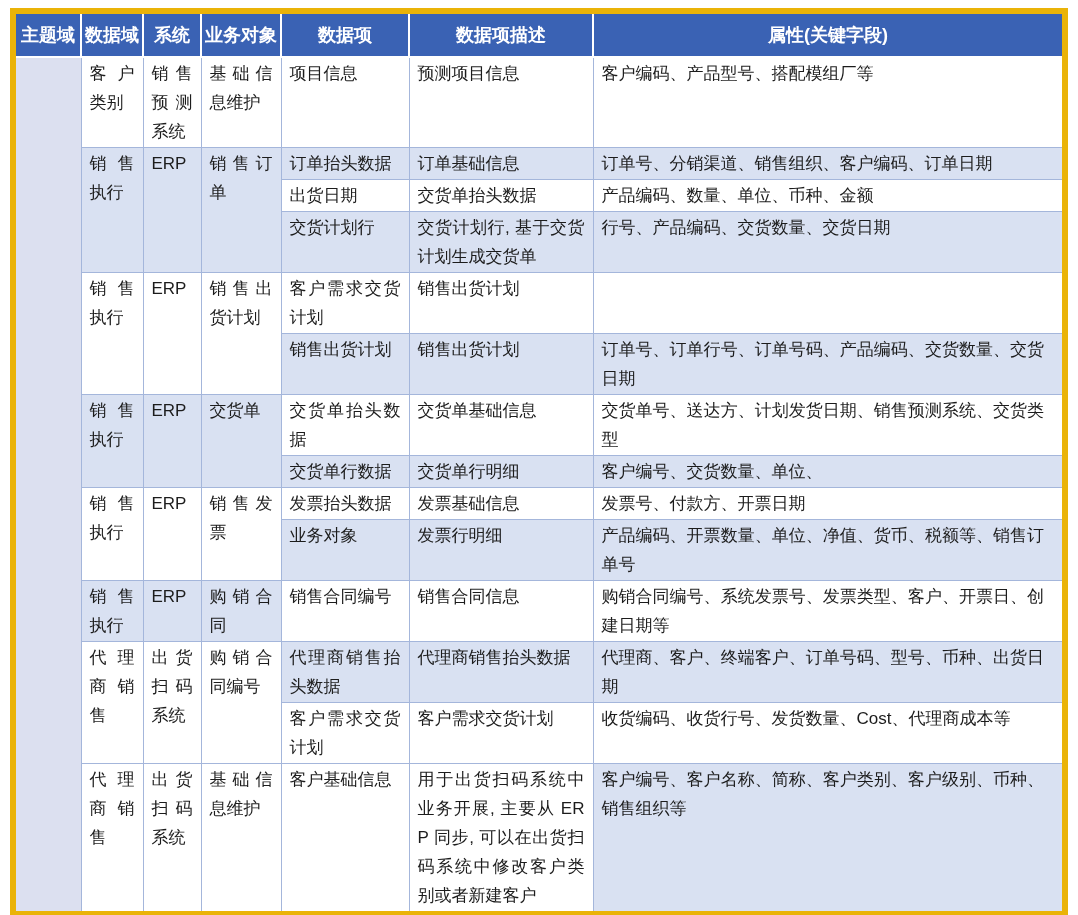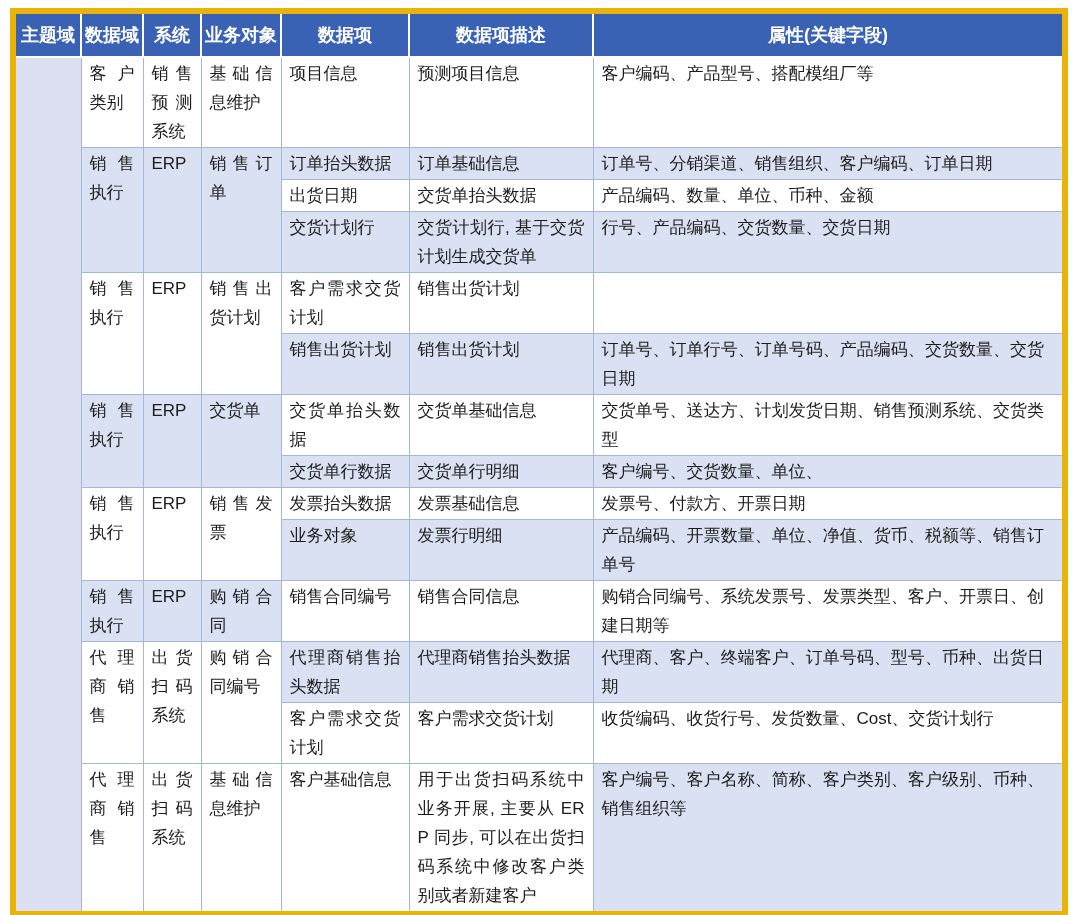--- a/index.html
+++ b/index.html
@@ -136,21 +136,21 @@
       <td rowspan="2">代理商销售</td>
       <td rowspan="2">出货扫码系统</td>
       <td rowspan="2">购销合同编号</td>
       <td class="shade">代理商销售抬头数据</td>
       <td class="shade">代理商销售抬头数据</td>
       <td class="shade attr">代理商、客户、终端客户、订单号码、型号、币种、出货日期</td>
     </tr>
     <tr>
       <td>客户需求交货计划</td>
       <td>客户需求交货计划</td>
-      <td class="attr">收货编码、收货行号、发货数量、Cost、交货计划行</td>
+      <td class="attr">收货编码、收货行号、发货数量、Cost、代理商成本等</td>
     </tr>
 
     <tr>
       <td>代理商销售</td>
       <td>出货扫码系统</td>
       <td>基础信息维护</td>
       <td>客户基础信息</td>
       <td>用于出货扫码系统中业务开展, 主要从 ERP 同步, 可以在出货扫码系统中修改客户类别或者新建客户</td>
       <td class="shade attr">客户编号、客户名称、简称、客户类别、客户级别、币种、销售组织等</td>
     </tr>

